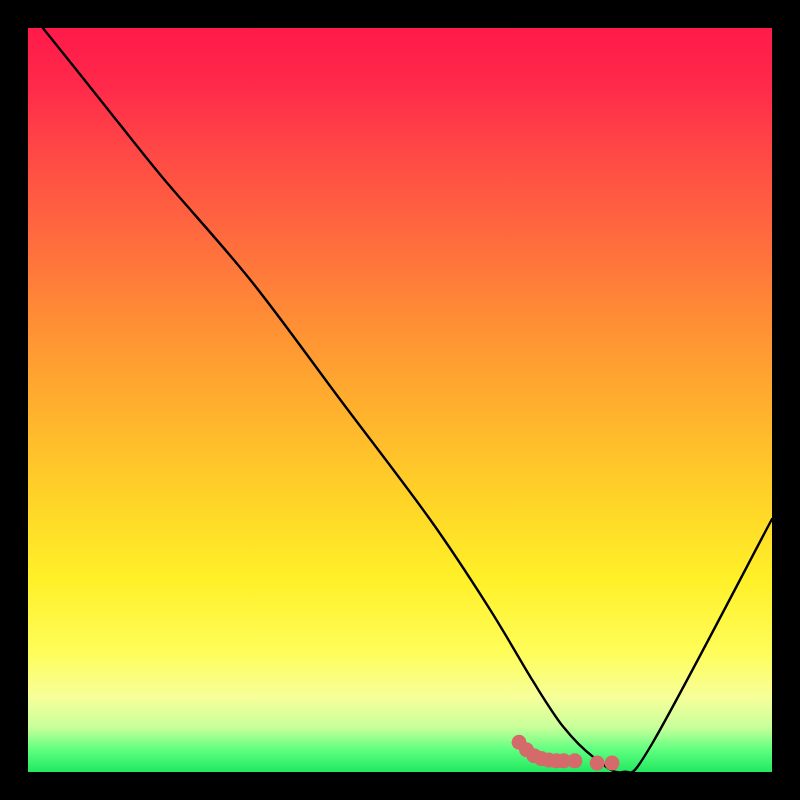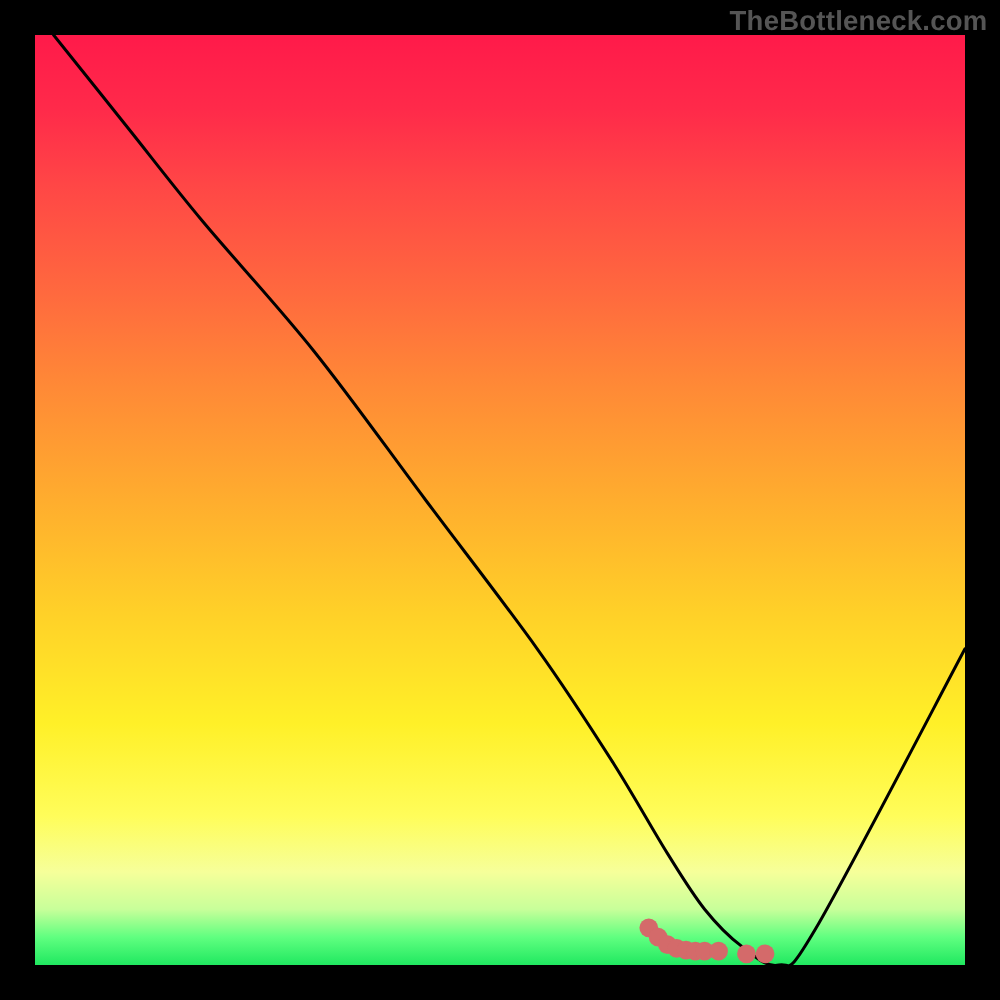--- a/index.html
+++ b/index.html
@@ -77,14 +77,13 @@
           <circle cx="513.36" cy="730.608" r="7.5" fill="#d46a6a" stroke="#b24e4e" stroke-width="0"></circle>
           <circle cx="520.8" cy="732.096" r="7.5" fill="#d46a6a" stroke="#b24e4e" stroke-width="0"></circle>
           <circle cx="528.24" cy="732.84" r="7.5" fill="#d46a6a" stroke="#b24e4e" stroke-width="0"></circle>
           <circle cx="535.68" cy="732.84" r="7.5" fill="#d46a6a" stroke="#b24e4e" stroke-width="0"></circle>
           <circle cx="546.84" cy="732.84" r="7.5" fill="#d46a6a" stroke="#b24e4e" stroke-width="0"></circle>
           <circle cx="569.16" cy="735.072" r="7.5" fill="#d46a6a" stroke="#b24e4e" stroke-width="0"></circle>
           <circle cx="584.0400000000001" cy="735.072" r="7.5" fill="#d46a6a" stroke="#b24e4e" stroke-width="0"></circle>
         </g>
     </svg>
   </div>
-  <div class="watermark">TheBottleneck.com</div>
 </div>
 
 </body></html>

